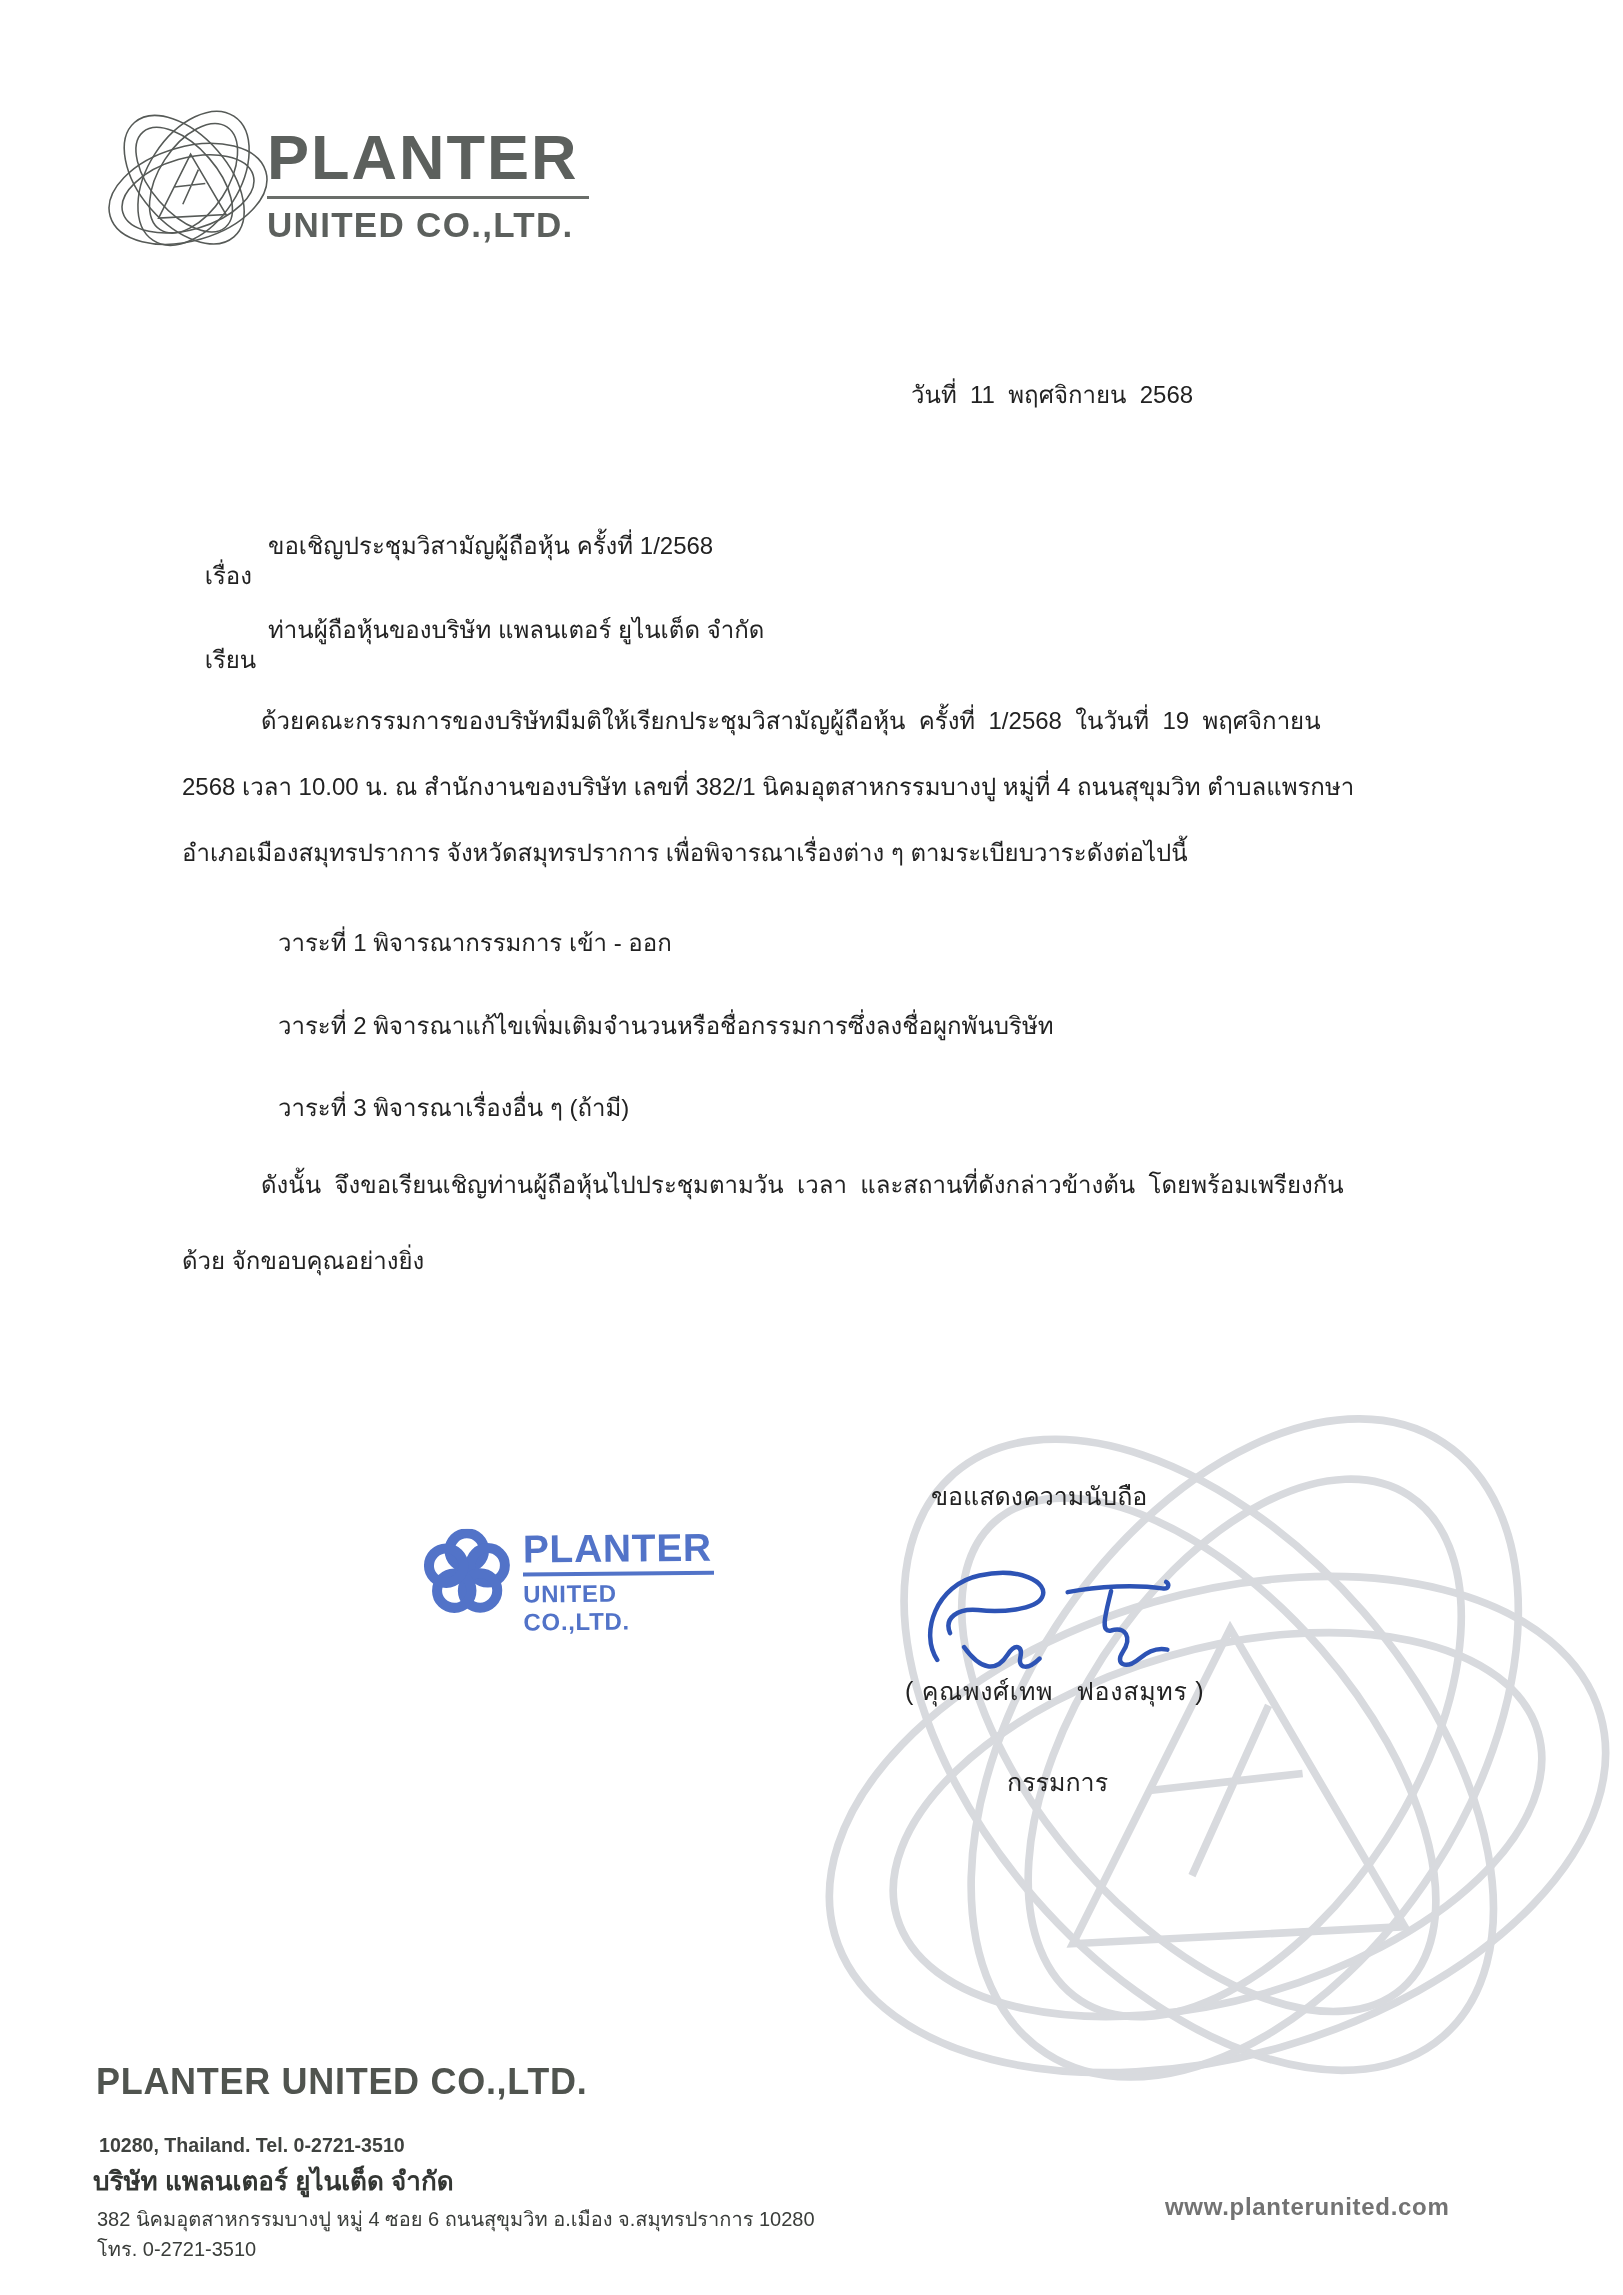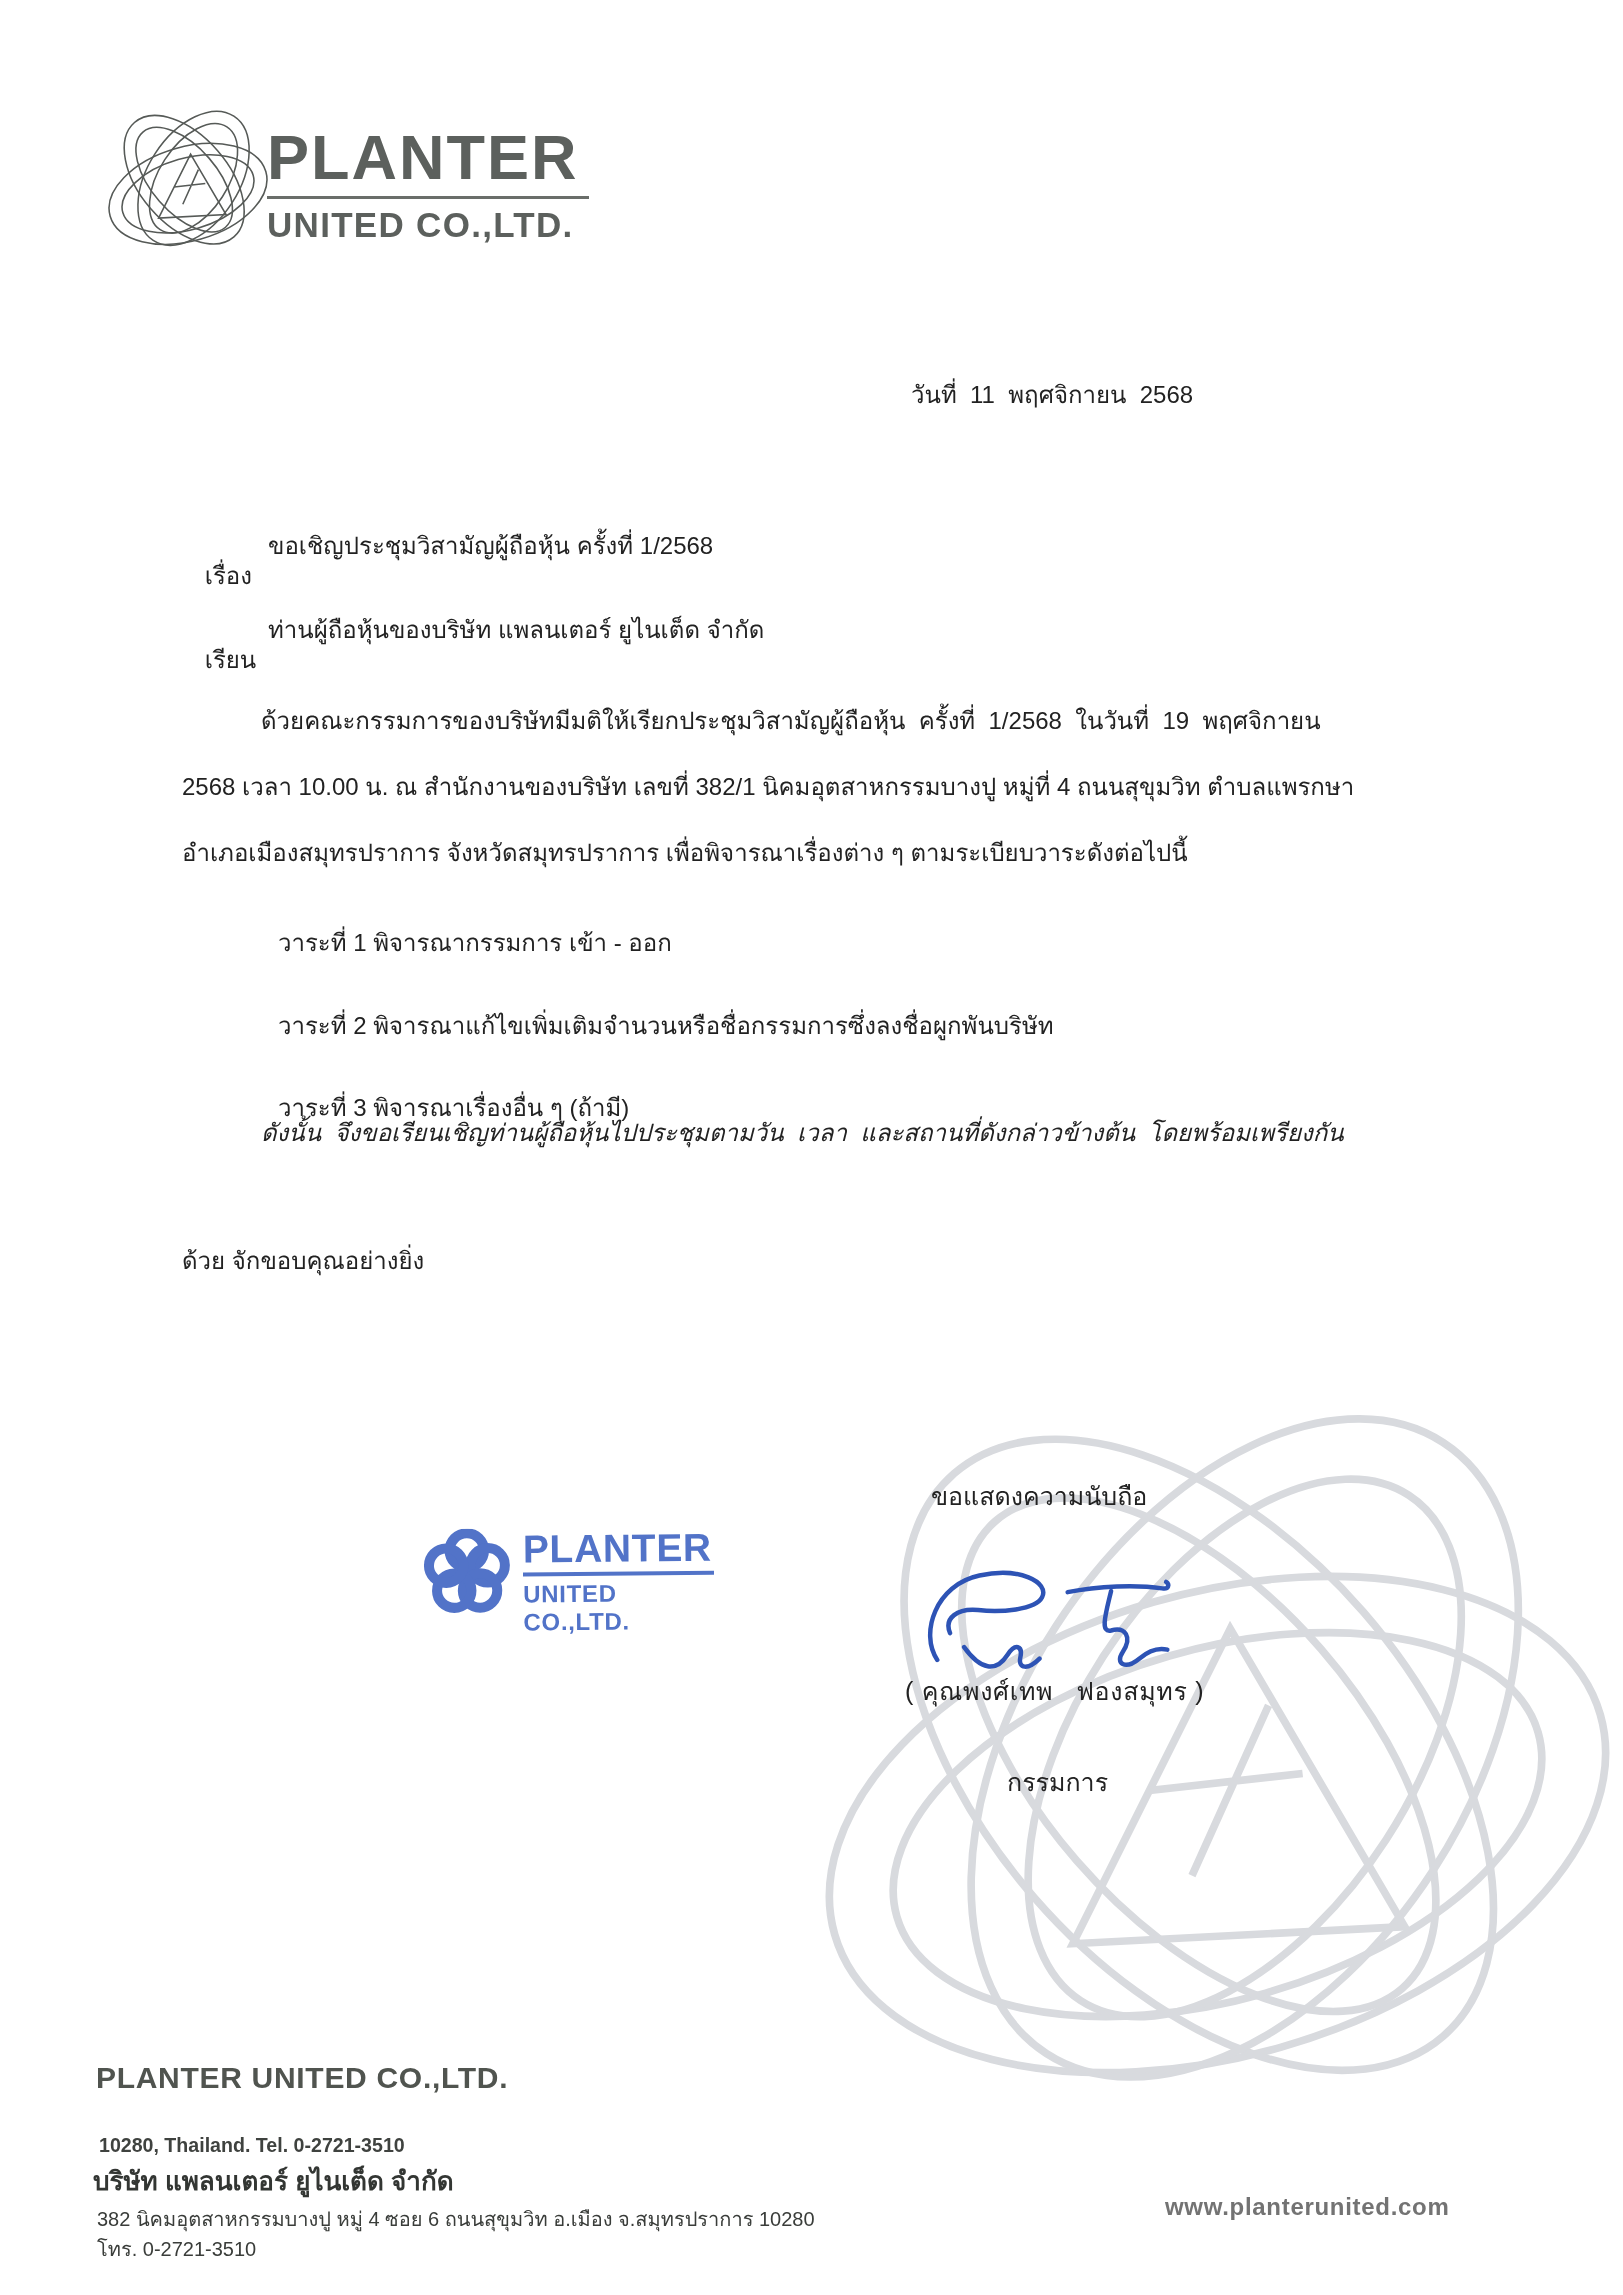--- a/index.html
+++ b/index.html
@@ -22,37 +22,37 @@
   .subject{left:178px;top:531px;}
   .subject .val{position:absolute;left:90px;top:0;}
   .to{left:178px;top:615px;}
   .to .val{position:absolute;left:90px;top:0;}
   .b1{left:261px;top:706px;}
   .b2{left:182px;top:772px;}
   .b3{left:182px;top:838px;}
   .ag1{left:278px;top:928px;}
   .ag2{left:278px;top:1011px;}
   .ag3{left:278px;top:1093px;}
-  .c1{left:261px;top:1118px;font-style:italic;}
+  .c1{left:261px;top:1170px;}
   .c2{left:182px;top:1246px;}
   .salutation{left:931px;top:1481px;font-size:25px;font-family:Liberation Serif, serif;}
   .signer-name{left:905px;top:1676px;font-size:25px;letter-spacing:0.7px;}
   .signer-title{left:1007px;top:1767px;font-size:25px;}
   
   .stamp{position:absolute;left:424px;top:1525px;width:301px;height:98px;color:#4468c4;z-index:3;opacity:.92;transform:rotate(-.5deg);}
   .stamp-flower{position:absolute;left:0;top:2.6px;width:86px;height:86px;}
   .stamp-text{position:absolute;left:99px;top:3.9px;}
   .stamp-name{font-size:39px;font-weight:800;letter-spacing:0.7px;line-height:1;color:#4468c4;}
   .stamp-rule{width:191px;height:4.6px;background:#4468c4;margin-top:3.9px;}
   .stamp-sub{font-size:24px;font-weight:800;letter-spacing:0.7px;margin-top:3.3px;color:#4468c4;}
   
   .signature{position:absolute;left:915px;top:1550px;width:281px;height:147px;z-index:3;color:#2d53b5;}
   .watermark{position:absolute;left:792px;top:1348px;width:851px;height:851px;color:#d8dade;z-index:0;}
   
-  .ft-en-co{left:96px;top:2061px;font-size:30px;font-weight:600;letter-spacing:0.7px;color:#50544f;}
+  .ft-en-co{left:96px;top:2061px;font-size:36px;font-weight:600;letter-spacing:0.7px;color:#50544f;}
   .ft-en-a1{left:99px;top:2104px;font-size:19.6px;font-weight:500;color:#3f423f;}
   .ft-en-a2{left:99px;top:2134px;font-size:19.6px;font-weight:700;color:#3f423f;}
   .ft-th-co{left:93px;top:2160px;font-size:26px;font-weight:700;color:#34373ParseException4;color:#333633;}
   .ft-th-a1{left:97px;top:2203px;font-size:20px;color:#3a3d3a;}
   .ft-th-tel{left:97px;top:2233px;font-size:20px;color:#3a3d3a;}
   .website{left:1165px;top:2193px;font-size:24px;font-weight:800;letter-spacing:0.7px;color:#737373;}
 </style>
 </head>
 <body>
 

